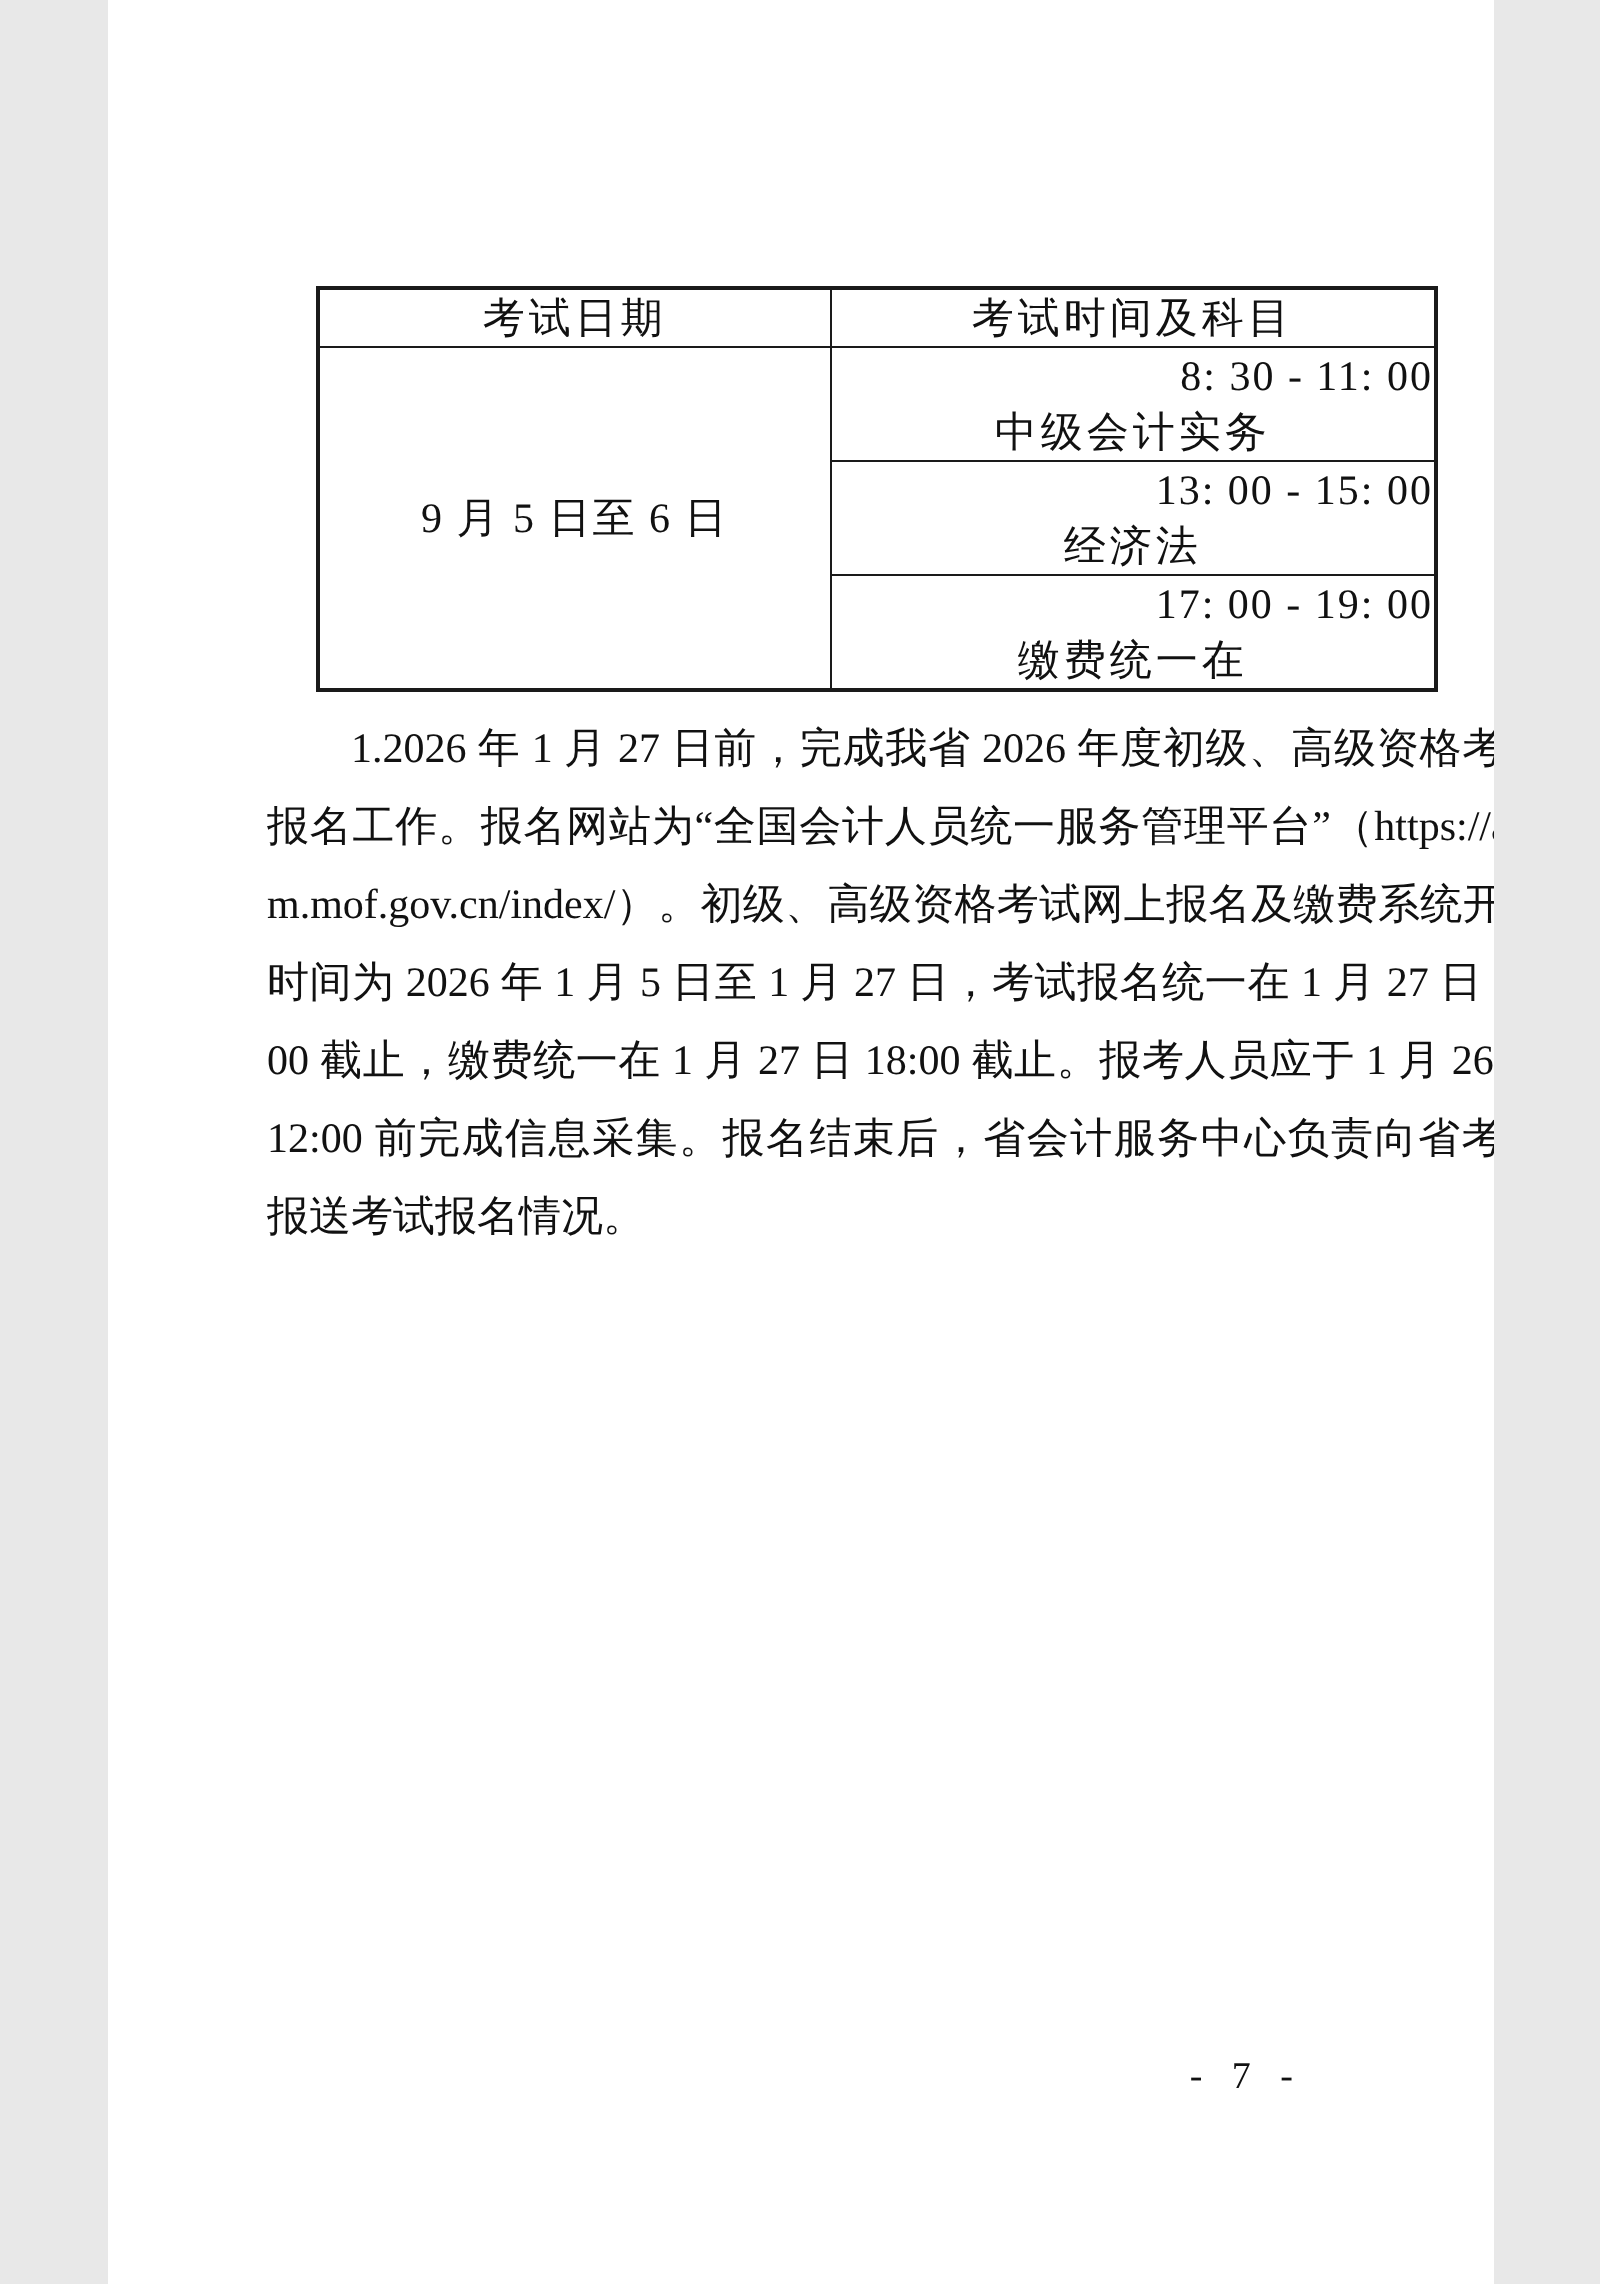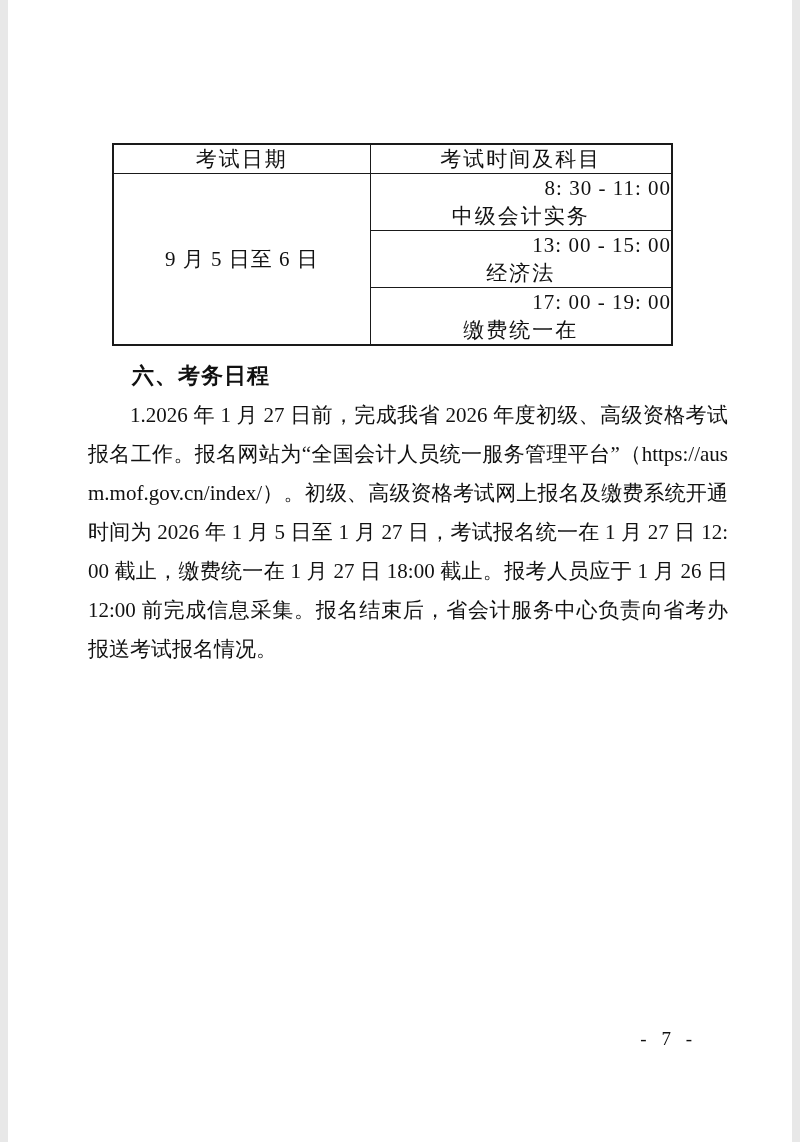--- a/index.html
+++ b/index.html
@@ -2,21 +2,21 @@
 <html lang="zh"><head>
 <meta charset="utf-8">
 <style>
   html, body {
     margin: 0;
     padding: 0;
     background: #e8e8e8;
   }
   .page {
     position: relative;
-    width: 784px;
+    width: 693px;
     height: 1142px;
     margin: 0 auto;
     background: #ffffff;
     color: #111111;
     font-family: "Liberation Serif", "DejaVu Serif", serif;
     overflow: hidden;
   }
 
   
   .exam-table {
@@ -137,19 +137,18 @@
       <tr>
         <td class="session-cell">
           <div class="time">17: 00 - 19: 00</div>
           <div class="subject">缴费统一在</div>
         </td>
       </tr>
     </tbody>
   </table>
 
   <div class="doc-body">
-    <h2 class="section-heading">六、考务日程</h2>
     <p>1.2026 年 1 月 27 日前，完成我省 2026 年度初级、高级资格考试报名工作。报名网站为“全国会计人员统一服务管理平台”（https://ausm.mof.gov.cn/index/）。初级、高级资格考试网上报名及缴费系统开通时间为 2026 年 1 月 5 日至 1 月 27 日，考试报名统一在 1 月 27 日 12:00 截止，缴费统一在 1 月 27 日 18:00 截止。报考人员应于 1 月 26 日 12:00 前完成信息采集。报名结束后，省会计服务中心负责向省考办报送考试报名情况。</p>
   </div>
 
   <div class="page-number">- 7 -</div>
 
 </div>
 
 </body></html>

